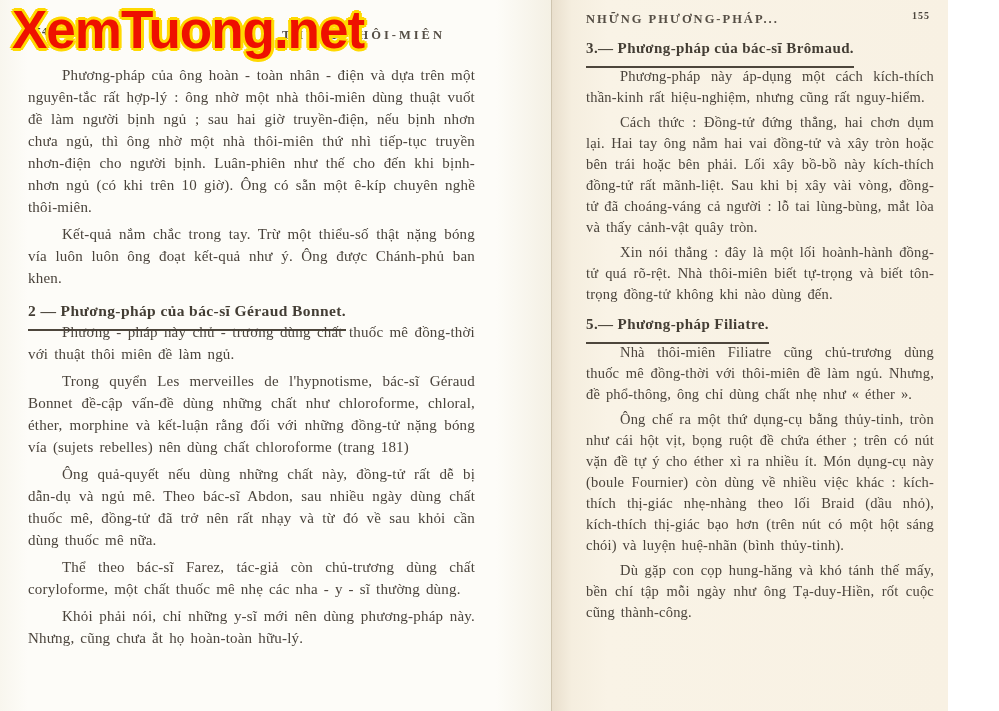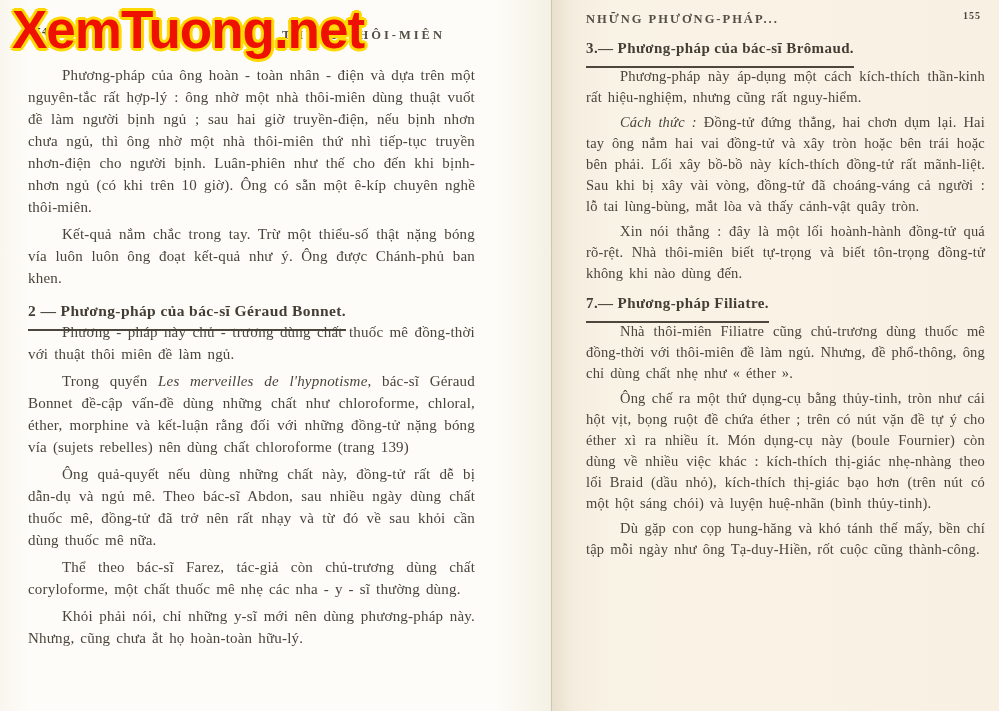--- a/index.html
+++ b/index.html
@@ -6,21 +6,21 @@
   .spread {
     position:relative; width:999px; height:711px; overflow:hidden;
     font-family:"Liberation Serif", serif; color:#4a433b;
   }
   .page { position:absolute; top:0; height:711px; }
   .page-left {
     left:0; width:551px;
     background:linear-gradient(90deg,#f8f6ee 0%,#fdfcf8 5%,#fdfcf8 90%,#f4f0e4 100%);
   }
   .page-right {
-    left:552px; width:447px;
+    left:552px; width:396px;
     background:linear-gradient(90deg,#e9dfcd 0%,#f5eedf 5%,#f9f3e6 14%,#f8f1e3 100%);
   }
   .gutter { position:absolute; left:551px; top:0; width:1px; height:711px; background:#cfc5b0; }
 
   .page-header { position:relative; height:20px; }
   .page-left  .page-header { margin-top:24px; }
   .page-right .page-header { margin-top:8px; }
   .page-num { font-weight:bold; font-size:10px; letter-spacing:1px; color:#4d463d; }
   .running-title { font-size:12.5px; font-weight:bold; letter-spacing:3px; color:#554e45; }
   .page-left  .page-num { position:absolute; left:30px; top:2px; }
@@ -38,21 +38,21 @@
     word-spacing:2px; letter-spacing:0.2px;
   }
   .page-right p.paragraph { font-size:14.5px; line-height:21px; margin-bottom:4px; }
 
   h2.heading {
     margin:13px 0 1px; font-size:15.5px; font-weight:bold;
     color:#433d34; letter-spacing:0.4px; text-align:left;
   }
   .page-right h2.heading { margin:11px 0 9px; font-size:15px; }
   .heading-underline { border-bottom:2px solid #4d463c; padding-bottom:10px; }
-  .italic { font-style:italic; }
+  .italic { }
 
   .watermark {
     position:absolute; top:-2px; left:12px;
     font-family:"Liberation Sans", sans-serif;
     font-weight:bold; font-size:53px; line-height:1.2;
     color:#ee1000; letter-spacing:-1px;
     text-shadow:
       -3px 0 0 #ffd900, 3px 0 0 #ffd900, 0 -3px 0 #ffd900, 0 3px 0 #ffd900,
       -2px -2px 0 #ffd900, 2px -2px 0 #ffd900, -2px 2px 0 #ffd900, 2px 2px 0 #ffd900;
   }
@@ -65,40 +65,40 @@
   <div class="page page-left">
     <div class="page-header">
       <span class="page-num">154</span>
       <span class="running-title">THUẬT THÔI-MIÊN</span>
     </div>
     <div class="text-col" id="left-blocks">
         <p class="paragraph"><span>Phương-pháp của ông hoàn - toàn nhân - điện và dựa trên một nguyên-tắc rất hợp-lý : ông nhờ một nhà thôi-miên dùng thuật vuốt đề làm người bịnh ngủ ; sau hai giờ truyền-điện, nếu bịnh nhơn chưa ngủ, thì ông nhờ một nhà thôi-miên thứ nhì tiếp-tục truyền nhơn-điện cho người bịnh. Luân-phiên như thế cho đến khi bịnh-nhơn ngủ (có khi trên 10 giờ). Ông có sẵn một ê-kíp chuyên nghề thôi-miên.</span></p>
         <p class="paragraph"><span>Kết-quả nắm chắc trong tay. Trừ một thiểu-số thật nặng bóng vía luôn luôn ông đoạt kết-quả như ý. Ông được Chánh-phủ ban khen.</span></p>
         <h2 class="heading"><span class="heading-underline">2 — Phương-pháp của bác-sĩ Géraud Bonnet.</span></h2>
         <p class="paragraph"><span>Phương - pháp này chủ - trương dùng chất thuốc mê đồng-thời với thuật thôi miên đề làm ngủ.</span></p>
-        <p class="paragraph"><span>Trong quyển </span><span class="italic">Les merveilles de l'hypnotisme</span><span>, bác-sĩ Géraud Bonnet đề-cập vấn-đề dùng những chất như chloroforme, chloral, éther, morphine và kết-luận rằng đối với những đồng-tử nặng bóng vía (sujets rebelles) nên dùng chất chloroforme (trang 139)</span></p>
+        <p class="paragraph"><span>Trong quyển </span><span class="italic">Les merveilles de l'hypnotisme</span><span>, bác-sĩ Géraud Bonnet đề-cập vấn-đề dùng những chất như chloroforme, chloral, éther, morphine và kết-luận rằng đối với những đồng-tử nặng bóng vía (sujets rebelles) nên dùng chất chloroforme (trang 181)</span></p>
         <p class="paragraph"><span>Ông quả-quyết nếu dùng những chất này, đồng-tử rất dễ bị dẫn-dụ và ngủ mê. Theo bác-sĩ Abdon, sau nhiều ngày dùng chất thuốc mê, đồng-tử đã trở nên rất nhạy và từ đó về sau khỏi cần dùng thuốc mê nữa.</span></p>
         <p class="paragraph"><span>Thể theo bác-sĩ Farez, tác-giả còn chủ-trương dùng chất coryloforme, một chất thuốc mê nhẹ các nha - y - sĩ thường dùng.</span></p>
         <p class="paragraph"><span>Khỏi phải nói, chỉ những y-sĩ mới nên dùng phương-pháp này. Nhưng, cũng chưa ắt họ hoàn-toàn hữu-lý.</span></p>
       </div>
   </div>
 
   <div class="gutter"></div>
 
   <div class="page page-right">
     <div class="page-header">
       <span class="running-title">NHỮNG PHƯƠNG-PHÁP...</span>
       <span class="page-num">155</span>
     </div>
     <div class="text-col" id="right-blocks">
         <h2 class="heading"><span class="heading-underline">3.— Phương-pháp của bác-sĩ Brômaud.</span></h2>
         <p class="paragraph"><span>Phương-pháp này áp-dụng một cách kích-thích thần-kinh rất hiệu-nghiệm, nhưng cũng rất nguy-hiểm.</span></p>
         <p class="paragraph"><span class="italic">Cách thức : </span><span>Đồng-tử đứng thẳng, hai chơn dụm lại. Hai tay ông nắm hai vai đồng-tử và xây tròn hoặc bên trái hoặc bên phải. Lối xây bồ-bồ này kích-thích đồng-tử rất mãnh-liệt. Sau khi bị xây vài vòng, đồng-tử đã choáng-váng cả người : lỗ tai lùng-bùng, mắt lòa và thấy cảnh-vật quây tròn.</span></p>
         <p class="paragraph"><span>Xin nói thẳng : đây là một lối hoành-hành đồng-tử quá rõ-rệt. Nhà thôi-miên biết tự-trọng và biết tôn-trọng đồng-tử không khi nào dùng đến.</span></p>
-        <h2 class="heading"><span class="heading-underline">7.— Phương-pháp Filiatre.</span></h2>
+        <h2 class="heading"><span class="heading-underline">5.— Phương-pháp Filiatre.</span></h2>
         <p class="paragraph"><span>Nhà thôi-miên Filiatre cũng chủ-trương dùng thuốc mê đồng-thời với thôi-miên đề làm ngủ. Nhưng, đề phổ-thông, ông chỉ dùng chất nhẹ như « éther ».</span></p>
         <p class="paragraph"><span>Ông chế ra một thứ dụng-cụ bằng thủy-tinh, tròn như cái hột vịt, bọng ruột đề chứa éther ; trên có nút vặn đề tự ý cho éther xì ra nhiều ít. Món dụng-cụ này (boule Fournier) còn dùng về nhiều việc khác : kích-thích thị-giác nhẹ-nhàng theo lối Braid (dầu nhỏ), kích-thích thị-giác bạo hơn (trên nút có một hột sáng chói) và luyện huệ-nhãn (bình thủy-tinh).</span></p>
         <p class="paragraph"><span>Dù gặp con cọp hung-hăng và khó tánh thế mấy, bền chí tập mỗi ngày như ông Tạ-duy-Hiền, rốt cuộc cũng thành-công.</span></p>
       </div>
   </div>
 
   <div class="watermark">XemTuong.net</div>
 
 </div>
 

